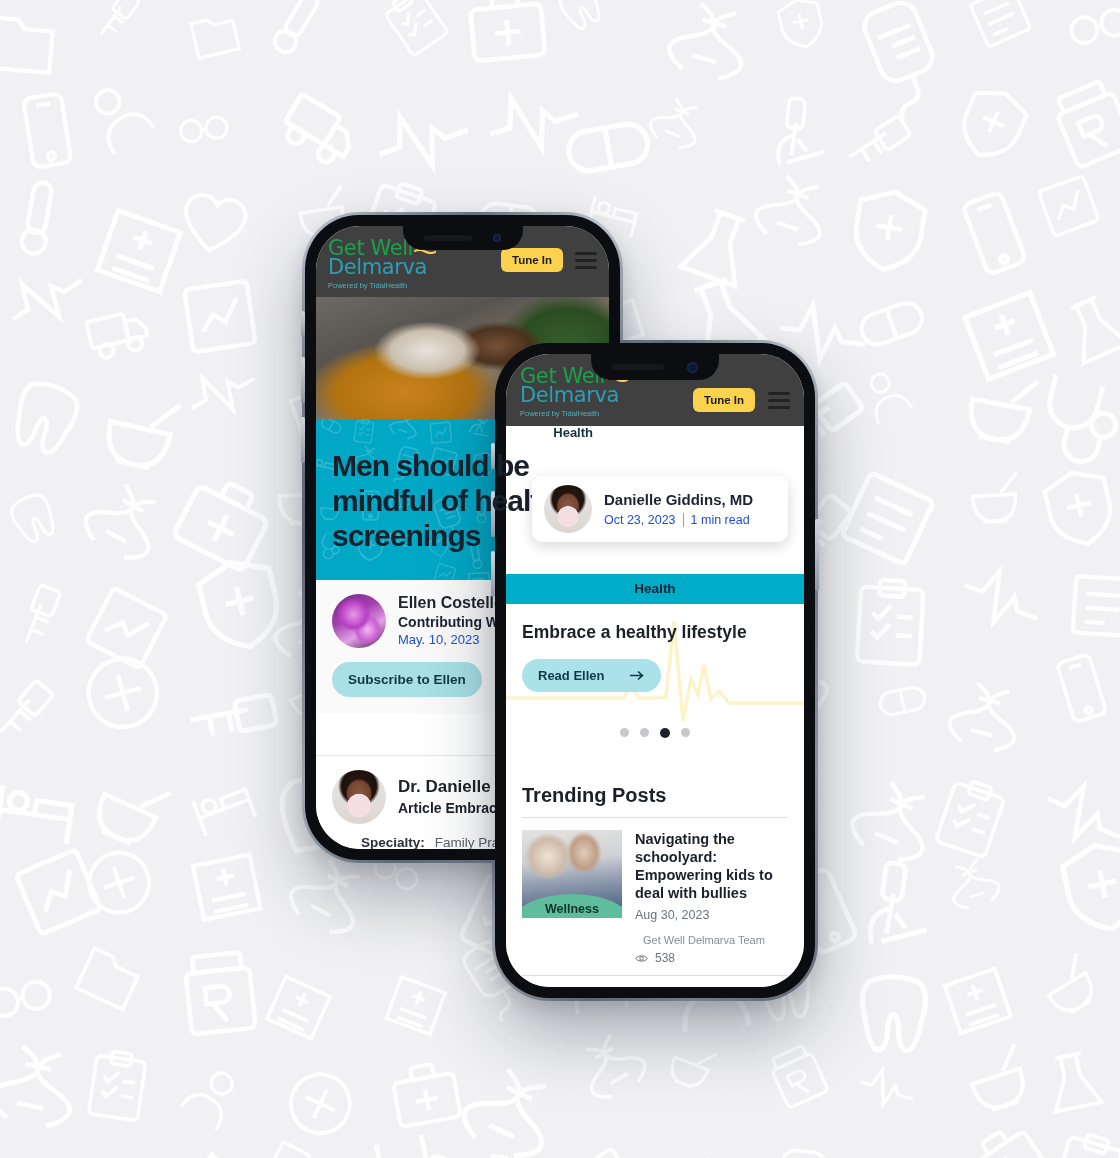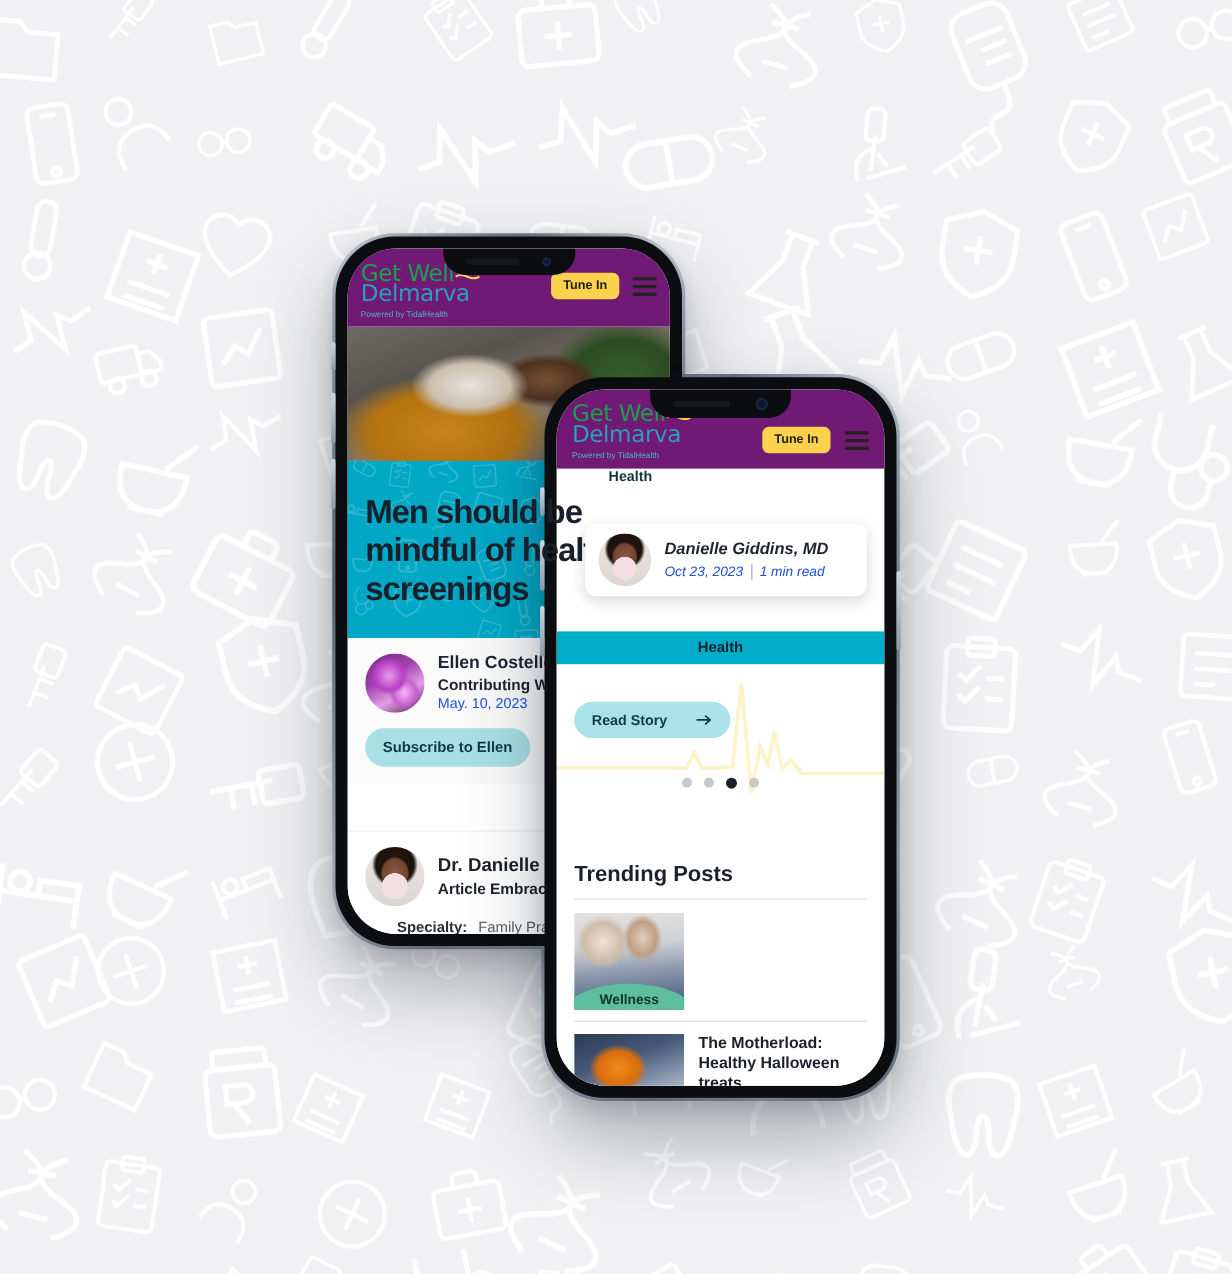--- a/index.html
+++ b/index.html
@@ -44,39 +44,39 @@
   .notch{
     position:absolute; top:0; left:50%; transform:translateX(-50%);
     background:#0b0d10; border-bottom-left-radius:20px; border-bottom-right-radius:20px;
     z-index:40; display:flex; align-items:center; justify-content:center; gap:18%;
   }
   .speaker{ width:40%; height:6px; border-radius:4px; background:#16181c; }
   .cam{ width:11px; height:11px; border-radius:50%; background:#0e1730; box-shadow:inset 0 0 3px #2a3e6e; }
 
   
   .app-header{
-    background:#701a75; display:flex; align-items:flex-start;
+    background:#404040; display:flex; align-items:flex-start;
     justify-content:space-between; position:relative; z-index:30;
   }
   .logo-wrap{ position:relative; line-height:1; }
   .logo-l1{ font-weight:400; letter-spacing:-.4px; color:#16a34a; font-family:"DejaVu Sans", sans-serif; }
   .logo-l2{ font-weight:400; letter-spacing:-.4px; color:#2a9fb5; font-family:"DejaVu Sans", sans-serif; }
   .logo-sun{ position:absolute; }
   .logo-sub{ color:#4fb3bf; font-weight:400; }
   .hdr-right{ display:flex; align-items:center; }
   .tune{
     background:#fbd24e; color:#1c1c1c; font-weight:700;
     border-radius:6px; display:flex; align-items:center; justify-content:center;
     border:none; cursor:pointer;
   }
   .burger{ display:flex; flex-direction:column; justify-content:center; cursor:pointer; }
   .burger span{ display:block; background:#222; border-radius:2px; }
 
   
-  .hero{ position:relative; overflow:hidden;font-style:italic; }
+  .hero{ position:relative; overflow:hidden; }
   .hero-img{ position:absolute; inset:0; }
 
   
   .photo-grandpa{
     background:
       radial-gradient(ellipse 26% 34% at 38% 44%, #e8e3dd 0%, #cbbfae 48%, rgba(203,191,174,0) 70%),
       radial-gradient(ellipse 20% 26% at 62% 40%, #7a5236 0%, #4e3420 55%, rgba(78,52,32,0) 78%),
       radial-gradient(ellipse 42% 52% at 30% 78%, #c8821c 0%, #b3730f 55%, rgba(179,115,15,0) 80%),
       radial-gradient(ellipse 30% 60% at 86% 46%, #3f6b32 0%, #2c4d22 60%, rgba(44,77,34,0) 85%),
       linear-gradient(160deg,#6d6a66 0%,#575450 30%,#8d7f6d 62%,#5d5b56 100%);
@@ -659,22 +659,23 @@
       </div>
 
       <div class="cat-band" style="height:30px;">
         <span style="font-size:13.5px;">Health</span>
       </div>
 
       <div class="article-body" style="padding:18px 16px 0;height:180px;">
         <svg class="ekg" viewBox="0 0 300 120" preserveAspectRatio="none" style="top:10px;height:120px;">
           <path d="M0 84 H118 l7 -14 l7 14 H150 l10 -1 l8 -76 l9 100 l8 -42 l7 16 l6 -30 l7 34 l8 -8 l10 12 H300" fill="none" stroke="#fdf3c9" stroke-width="3.4"></path>
         </svg>
+        <div class="art-title" style="font-size:17.5px;">Embrace a healthy lifestyle</div>
         <div class="read-btn" style="margin-top:16px;padding:9px 16px;gap:26px;font-size:13px;width:fit-content;">
-          <span>Read Story</span>
+          <span>Read Ellen</span>
           <svg width="15" height="11" viewBox="0 0 15 11">
             <path d="M0 5.5 H12 M8 1.5 L12.5 5.5 L8 9.5" fill="none" stroke="#0f3a45" stroke-width="1.6"></path>
           </svg>
         </div>
         <div class="dots" style="margin-top:36px;gap:11px;">
           <span class="dot" style="width:9px;height:9px;"></span>
           <span class="dot" style="width:9px;height:9px;"></span>
           <span class="dot active" style="width:10px;height:10px;"></span>
           <span class="dot" style="width:9px;height:9px;"></span>
         </div>
@@ -682,20 +683,32 @@
 
       <div class="trending" style="padding:0 16px;">
         <div class="trend-title" style="font-size:20px;">Trending Posts</div>
         <div class="hr" style="margin:10px 0 12px;"></div>
 
         <div class="post" style="gap:13px;">
           <div class="thumb" style="width:100px;height:88px;">
             <div class="photo-bullies" style="position:absolute;inset:0;"></div>
             <div class="tag" style="font-size:12.5px;padding-top:8px;">Wellness</div>
           </div>
+          <div style="flex:1;min-width:0;">
+            <div class="post-h" style="font-size:14.5px;line-height:1.25;">Navigating the schoolyard: Empowering kids to deal with bullies</div>
+            <div class="post-date" style="font-size:12.5px;margin-top:6px;">Aug 30, 2023</div>
+            <div class="post-team" style="font-size:11px;margin-top:12px;padding-left:8px;">Get Well Delmarva Team</div>
+            <div class="post-views" style="font-size:12px;margin-top:5px;gap:7px;">
+              <svg width="13" height="9" viewBox="0 0 13 9">
+                <path d="M.6 4.5 C3 1 10 1 12.4 4.5 C10 8 3 8 .6 4.5 z" fill="none" stroke="#6b737d" stroke-width="1"></path>
+                <circle cx="6.5" cy="4.5" r="1.7" fill="none" stroke="#6b737d" stroke-width="1"></circle>
+              </svg>
+              <span>538</span>
+            </div>
+          </div>
         </div>
 
         <div class="hr" style="margin:10px 0 11px;"></div>
 
         <div class="post" style="gap:13px;">
           <div class="thumb" style="width:100px;height:60px;">
             <div class="photo-pumpkin" style="position:absolute;inset:0;"></div>
           </div>
           <div style="flex:1;min-width:0;">
             <div class="post-h" style="font-size:14.5px;line-height:1.25;">The Motherload: Healthy Halloween treats</div>

